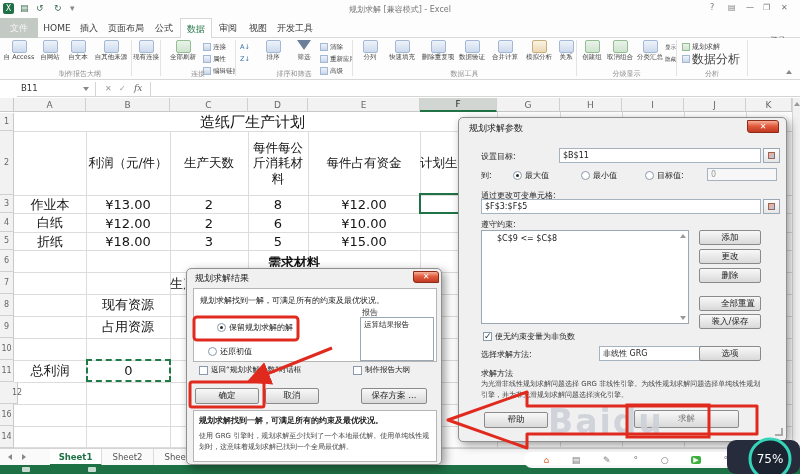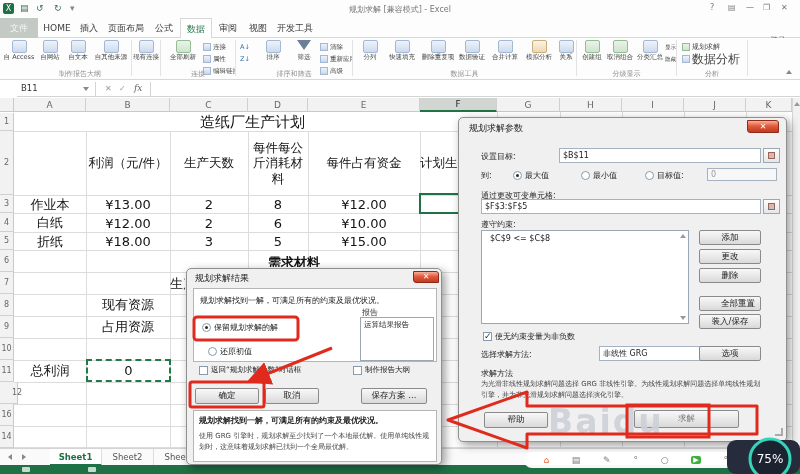--- a/index.html
+++ b/index.html
@@ -367,21 +367,21 @@
   <div id="statusbar">
     <span class="abs" style="left:22px;top:2px;width:8px;height:5px;background:rgba(255,255,255,.75);border-radius:1px;"></span>
     <span class="abs" style="left:88px;top:2px;width:8px;height:5px;background:rgba(255,255,255,.75);border-radius:1px;"></span>
   </div>
 
   <div class="dlg" style="left:186px;top:268px;width:256px;height:197px;z-index:20;">
     <div class="dlg-t" style="left:8px;top:3px;">规划求解结果</div>
     <div class="dlg-x" style="left:226px;top:2px;width:26px;height:12px;">✕</div>
     <div class="abs" style="left:6px;top:19px;width:244px;height:74px;background:#fff;border:1px solid #b5b5b5;">
       <div class="abs" style="left:6px;top:6px;width:232px;font-size:8px;color:#222;white-space:nowrap;overflow:hidden;">规划求解找到一解，可满足所有的约束及最优状况。</div>
-      <div class="frow" style="left:8px;top:33px;">
+      <div class="frow" style="left:23px;top:33px;">
           <span class="radio on"></span>
           <span>保留规划求解的解</span>
         </div>
       <div class="frow" style="left:14px;top:57px;">
           <span class="radio"></span>
           <span>还原初值</span>
         </div>
       <div class="abs" style="left:168px;top:18px;font-size:8px;">报告</div>
       <div class="lbox" style="left:166px;top:28px;width:74px;height:44px;">
         <div style="padding:2px 3px;font-size:7.5px;">运算结果报告</div>
@@ -430,21 +430,21 @@
     <div class="inp" style="left:248px;top:50px;width:70px;height:13px;color:#999;background:#f7f7f7;">0</div>
 
     <div class="frow" style="left:22px;top:72px;">通过更改可变单元格:</div>
     <div class="inp" style="left:22px;top:81px;width:280px;height:15px;">$F$3:$F$5</div>
     <div class="pick" style="left:304px;top:81px;width:17px;height:15px;">
         <i></i>
       </div>
 
     <div class="frow" style="left:22px;top:101px;">遵守约束:</div>
     <div class="lbox" style="left:22px;top:112px;width:208px;height:94px;">
-      <div style="padding:3px 8px;">$C$9 &lt;= $C$8</div>
+      <div style="padding:3px 15px;">$C$9 &lt;= $C$8</div>
       <span class="tri tri-u" style="position:absolute;right:2px;top:3px;border-bottom-color:#999;"></span>
       <span class="tri tri-d" style="position:absolute;right:2px;bottom:3px;border-top-color:#999;"></span>
     </div>
     <div class="btn" style="left:240px;top:112px;width:62px;height:15px;">添加</div>
     <div class="btn" style="left:240px;top:131px;width:62px;height:15px;">更改</div>
     <div class="btn" style="left:240px;top:150px;width:62px;height:15px;">删除</div>
     <div class="btn" style="left:240px;top:178px;width:62px;height:15px;padding-left:16px;">全部重置</div>
     <div class="btn" style="left:240px;top:196px;width:62px;height:15px;">装入/保存</div>
 
     <div class="frow" style="left:24px;top:213px;">

